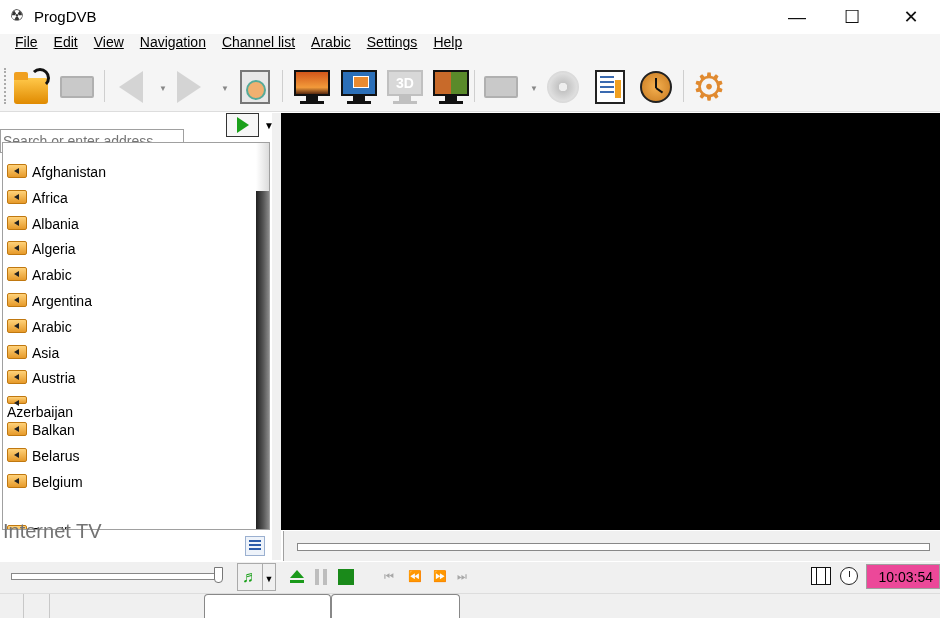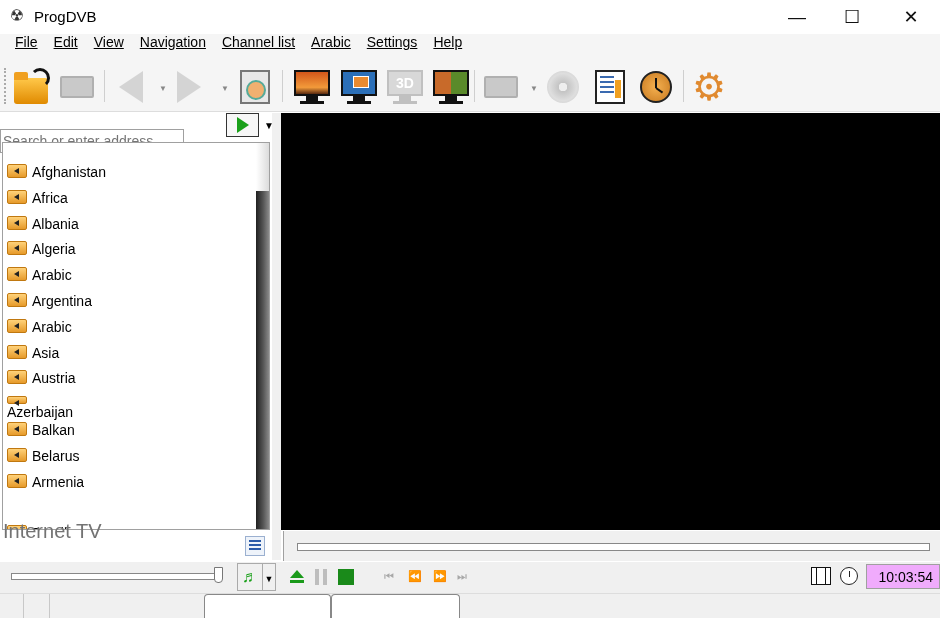--- a/index.html
+++ b/index.html
@@ -89,21 +89,21 @@
   .eject { position: absolute; left: 290px; top: 570px; width: 14px; height: 14px; }
   .eject::before { content: ""; position: absolute; left: 0; top: 0; width: 0; height: 0; border-left: 7px solid transparent; border-right: 7px solid transparent; border-bottom: 8px solid #1a9a1a; }
   .eject::after { content: ""; position: absolute; left: 0; top: 10px; width: 14px; height: 3px; background: #1a9a1a; }
   .pause { position: absolute; left: 315px; top: 569px; width: 12px; height: 16px; border-left: 4px solid #bdbdbd; border-right: 4px solid #bdbdbd; }
   .stop { position: absolute; left: 338px; top: 569px; width: 16px; height: 16px; background: #1a8a1a; }
   .nav-btn { position: absolute; top: 570px; font-size: 11px; color: #a8a8a8; letter-spacing: -2px; }
   .eq-btn { position: absolute; left: 811px; top: 567px; width: 20px; height: 18px; border: 1px solid #111; background: #fff; display: flex; justify-content: space-around; }
   .eq-btn span { width: 1px; height: 16px; background: #111; position: relative; }
   .timer-ico { position: absolute; left: 840px; top: 567px; width: 18px; height: 18px; border: 1px solid #222; border-radius: 50%; background: #fff; }
   .timer-ico::before { content: ""; position: absolute; left: 8px; top: 3px; width: 1px; height: 6px; background: #222; }
-  .clock-box { position: absolute; left: 866px; top: 564px; width: 74px; height: 25px; border: 1px solid #a0a0a0; background: #f0abfc; font-size: 14px; text-align: right; padding: 4px 6px 0 0; }
+  .clock-box { position: absolute; left: 866px; top: 564px; width: 74px; height: 25px; border: 1px solid #a0a0a0; background: #ec4899; font-size: 14px; text-align: right; padding: 4px 6px 0 0; }
 
   
   .statusbar { position: absolute; left: 0; top: 593px; width: 940px; height: 25px; background: #f0f0f0; border-top: 1px solid #ddd; }
   .sb-sep { position: absolute; top: 594px; width: 1px; height: 24px; background: #c8c8c8; }
   .sb-tab { position: absolute; top: 594px; height: 24px; border: 1px solid #888; border-bottom: none; border-radius: 4px 4px 0 0; background: #fff; }
 </style>
 </head>
 <body>
 
 <div class="titlebar">
@@ -244,21 +244,21 @@
     <div class="list-item" style="top: 261px;">
       <span class="fold"></span>
       <span class="list-label">Balkan</span>
     </div>
     <div class="list-item" style="top: 286.8px;">
       <span class="fold"></span>
       <span class="list-label">Belarus</span>
     </div>
     <div class="list-item" style="top: 312.6px;">
       <span class="fold"></span>
-      <span class="list-label">Armenia</span>
+      <span class="list-label">Belgium</span>
     </div>
     <div class="list-item" style="top: 364.2px;">
       <span class="fold"></span>
       <span class="list-label">Brazil</span>
     </div>
   </div>
 <div class="scrollbar">
   <div class="scroll-thumb-top"></div>
   <div class="scroll-thumb"></div>
 </div>

